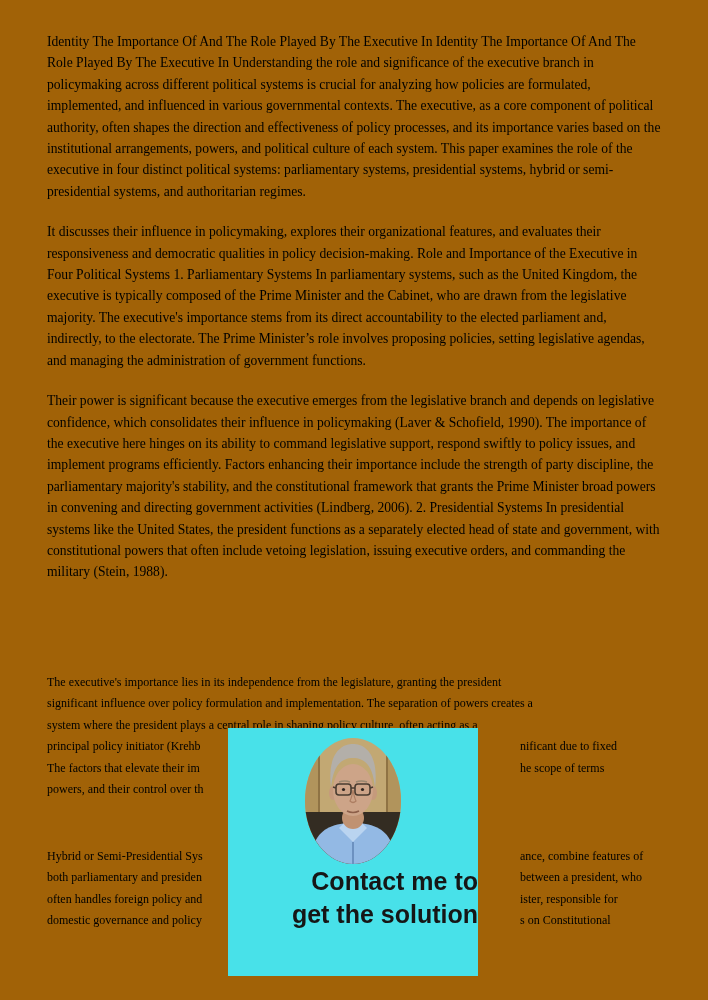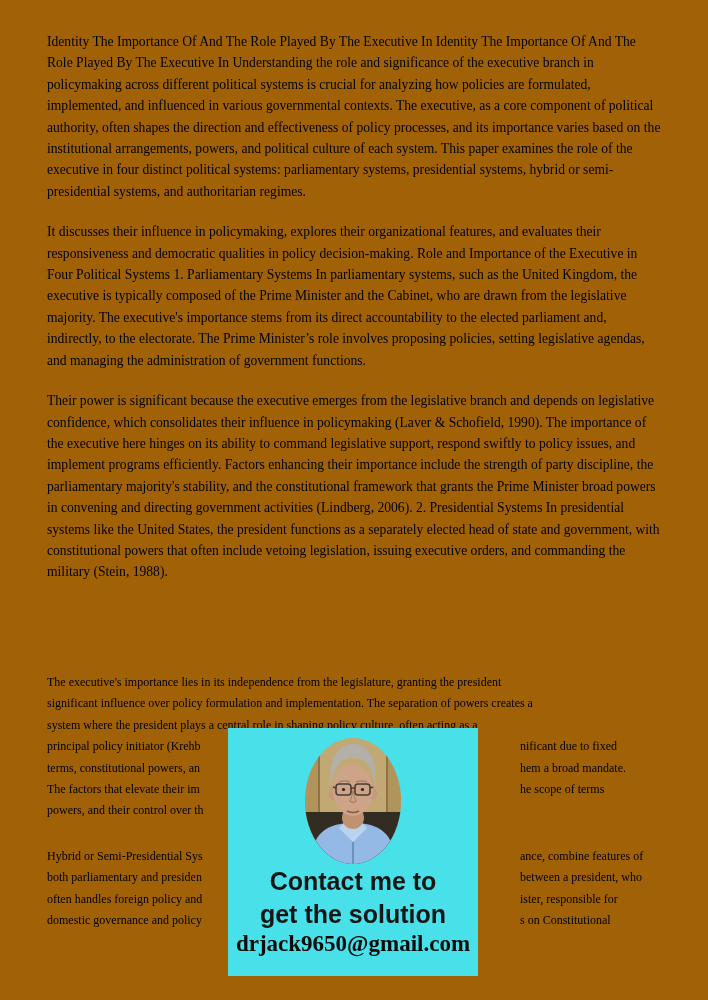--- a/index.html
+++ b/index.html
@@ -32,21 +32,21 @@
 
   
   .overlay {
     position: absolute; left: 228px; top: 728px;
     width: 250px; height: 248px;
     background: #48E1E9;
   }
   .photo { position: absolute; left: 77px; top: 10px; width: 96px; height: 126px; }
   .headline {
     position: absolute; top: 137px; left: 0; width: 250px;
-    text-align: center;
+    text-align: right;
     font-family: "Liberation Sans", sans-serif;
     font-weight: bold; font-size: 25px; line-height: 33px;
     color: #161616; letter-spacing: 0px;
   }
   .email {
     position: absolute; top: 202px; left: 0; width: 250px;
     text-align: center;
     font-family: "Liberation Serif", serif;
     font-weight: bold; font-size: 23px; line-height: 28px;
     color: #0b0b0b;
@@ -61,21 +61,20 @@
     <p>Identity The Importance Of And The Role Played By The Executive In Identity The Importance Of And The Role Played By The Executive In Understanding the role and significance of the executive branch in policymaking across different political systems is crucial for analyzing how policies are formulated, implemented, and influenced in various governmental contexts. The executive, as a core component of political authority, often shapes the direction and effectiveness of policy processes, and its importance varies based on the institutional arrangements, powers, and political culture of each system. This paper examines the role of the executive in four distinct political systems: parliamentary systems, presidential systems, hybrid or semi-presidential systems, and authoritarian regimes.</p>
     <p>It discusses their influence in policymaking, explores their organizational features, and evaluates their responsiveness and democratic qualities in policy decision-making. Role and Importance of the Executive in Four Political Systems 1. Parliamentary Systems In parliamentary systems, such as the United Kingdom, the executive is typically composed of the Prime Minister and the Cabinet, who are drawn from the legislative majority. The executive's importance stems from its direct accountability to the elected parliament and, indirectly, to the electorate. The Prime Minister’s role involves proposing policies, setting legislative agendas, and managing the administration of government functions.</p>
     <p>Their power is significant because the executive emerges from the legislative branch and depends on legislative confidence, which consolidates their influence in policymaking (Laver &amp; Schofield, 1990). The importance of the executive here hinges on its ability to command legislative support, respond swiftly to policy issues, and implement programs efficiently. Factors enhancing their importance include the strength of party discipline, the parliamentary majority's stability, and the constitutional framework that grants the Prime Minister broad powers in convening and directing government activities (Lindberg, 2006). 2. Presidential Systems In presidential systems like the United States, the president functions as a separately elected head of state and government, with constitutional powers that often include vetoing legislation, issuing executive orders, and commanding the military (Stein, 1988).</p>
   </div>
 
   <div class="plines" id="para4">
     <div class="line"><span>The executive's importance lies in its independence from the legislature, granting the president</span><span class="rfrag"></span></div>
     <div class="line"><span>significant influence over policy formulation and implementation. The separation of powers creates a</span><span class="rfrag"></span></div>
     <div class="line"><span>system where the president plays a central role in shaping policy culture, often acting as a</span><span class="rfrag"></span></div>
     <div class="line"><span>principal policy initiator (Krehb</span><span class="rfrag">nificant due to fixed</span></div>
-    <div class="line"><span>terms, constitutional powers, an</span><span class="rfrag">hem a broad mandate.</span></div>
     <div class="line"><span>The factors that elevate their im</span><span class="rfrag">he scope of terms</span></div>
     <div class="line"><span>powers, and their control over th</span><span class="rfrag"></span></div>
   </div>
 
   <div class="plines" id="para5">
     <div class="line"><span>Hybrid or Semi-Presidential Sys</span><span class="rfrag">ance, combine features of</span></div>
     <div class="line"><span>both parliamentary and presiden</span><span class="rfrag">between a president, who</span></div>
     <div class="line"><span>often handles foreign policy and</span><span class="rfrag">ister, responsible for</span></div>
     <div class="line"><span>domestic governance and policy</span><span class="rfrag">s on Constitutional</span></div>
   </div>
@@ -114,16 +113,15 @@
           <circle cx="57.5" cy="51.5" r="1.6" fill="#2e2420"></circle>
           <path d="M48,52 C47,58 46,61 45,63 Q48,66 51,63 C50,61 49,58 48,52" fill="none" stroke="#ad7e62" stroke-width="1.2"></path>
           <path d="M42,73 Q48,76 54,73" stroke="#8d5f49" stroke-width="1.4" fill="none"></path>
         </g>
       </svg>
     </div>
     <div class="headline">
       <span>Contact me to</span><br>
       <span>get the solution</span>
     </div>
-    <div class="email">drjack9650@gmail.com</div>
   </div>
 
 </div>
 
 </body></html>

